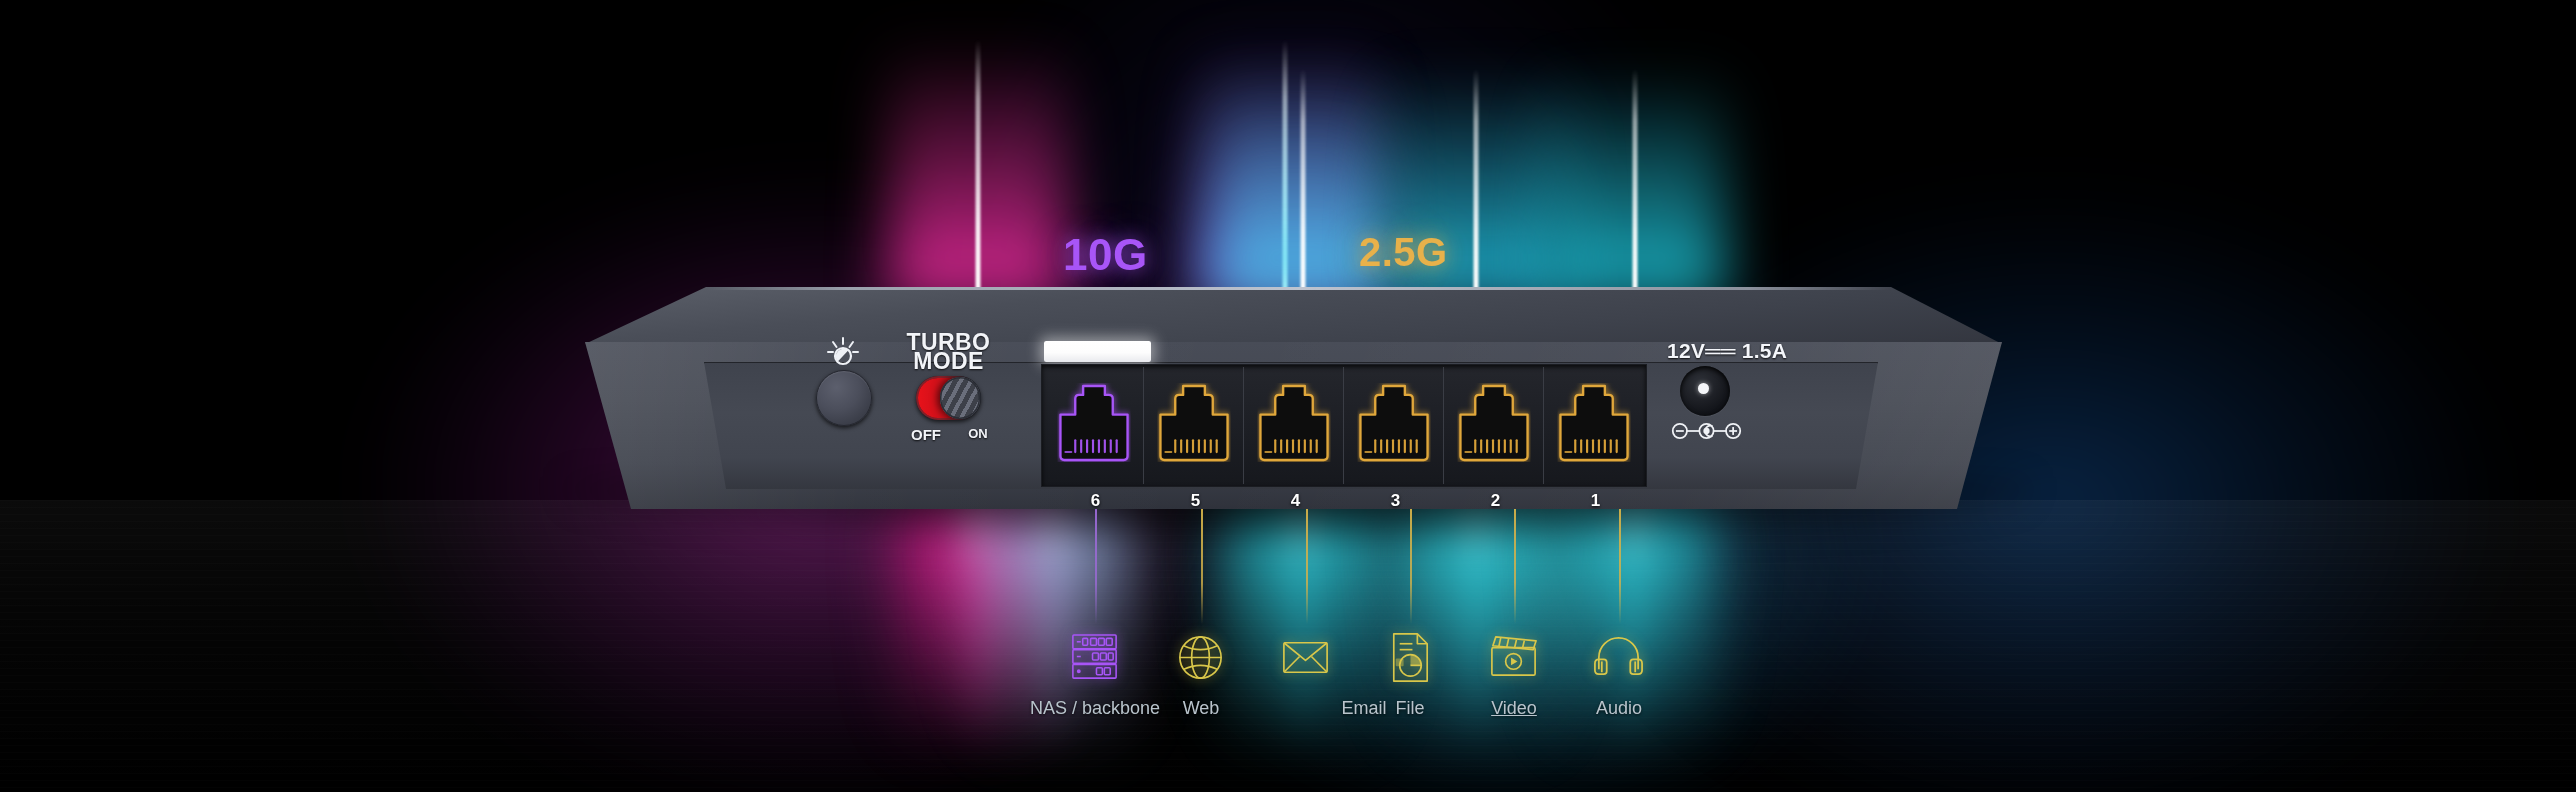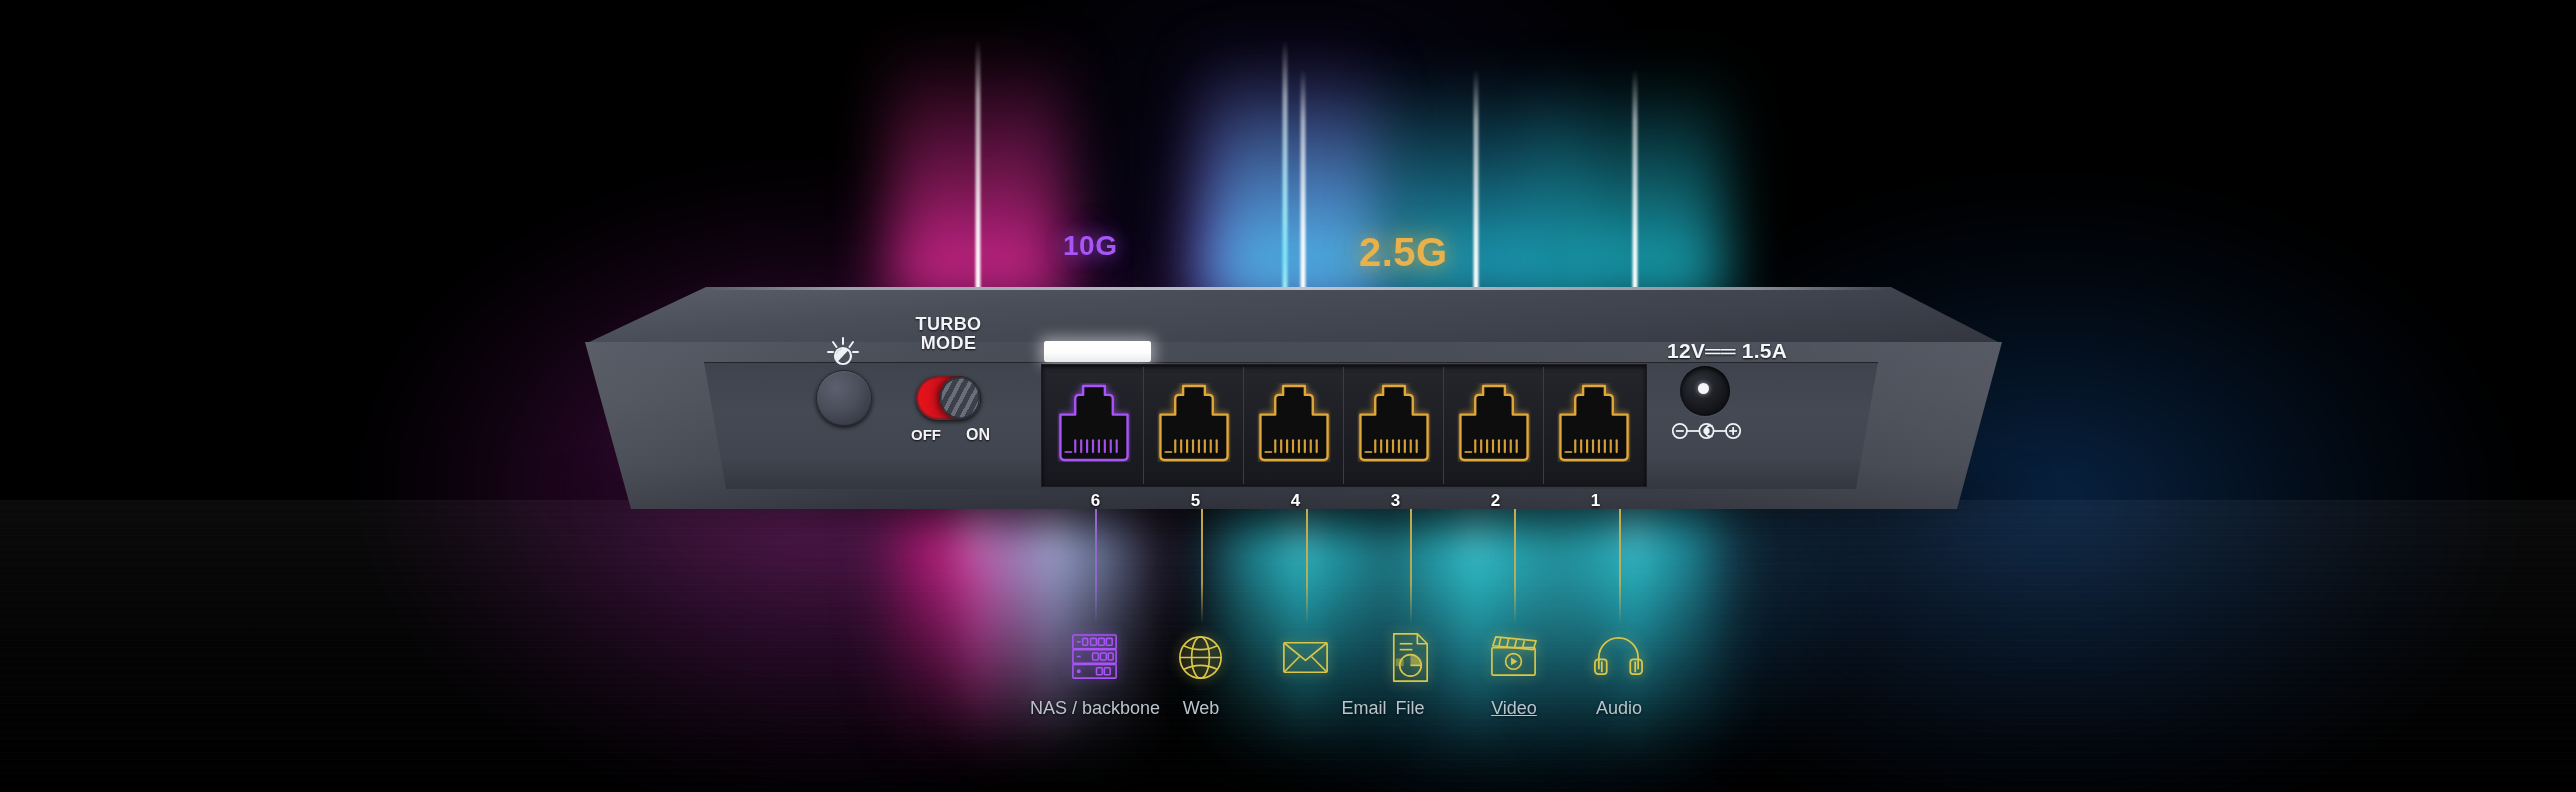--- a/index.html
+++ b/index.html
@@ -76,35 +76,35 @@
 
   
   .led-icon{position:absolute;left:241px;top:50px;width:34px;height:32px;}
   
   .knob{position:absolute;left:231px;top:83px;width:54px;height:54px;border-radius:50%;
     background:radial-gradient(circle at 36% 30%, #5c5f6d 0%, #4b4e5b 45%, #3b3e49 75%, #2d303a 100%);
     box-shadow:0 2px 4px rgba(0,0,0,.7), inset 0 1px 1px rgba(255,255,255,.10);
     border:1px solid #24262e;}
 
   
-  .turbo{position:absolute;left:309px;top:28px;width:109px;text-align:center;color:#f2f4f8;
-    font-weight:bold;font-size:18px;line-height:19px;letter-spacing:0.4px;
+  .turbo{position:absolute;left:309px;top:46px;width:109px;text-align:center;color:#f2f4f8;
+    font-weight:bold;font-size:23px;line-height:19px;letter-spacing:0.4px;
     text-shadow:0 1px 2px rgba(0,0,0,.8);}
 
   
   .rocker{position:absolute;left:331px;top:89px;width:65px;height:44px;border-radius:22px;
     background:#1b1d23;box-shadow:inset 0 0 0 2px #2a2d35, 0 2px 4px rgba(0,0,0,.7);overflow:hidden;}
   .rocker .redside{position:absolute;left:2px;top:2px;width:40px;height:40px;border-radius:20px 8px 8px 20px;
     background:linear-gradient(to right,#e8121a 0%,#c8101a 70%,#8d0a12 100%);
     box-shadow:0 0 12px 3px rgba(235,20,30,.75);}
   .rocker .paddle{position:absolute;right:1px;top:1px;width:40px;height:42px;border-radius:21px;
     background:repeating-linear-gradient(118deg,#6a6e7b 0px,#6a6e7b 4px,#3d4049 4px,#3d4049 9px);
     box-shadow:inset 0 0 0 1.5px #2b2e36, -3px 0 7px rgba(0,0,0,.55);}
   .sw-off{position:absolute;left:315px;top:139px;width:52px;text-align:center;color:#f2f4f8;font-weight:bold;font-size:15px;text-shadow:0 1px 2px rgba(0,0,0,.85);}
-  .sw-on{position:absolute;left:369px;top:139px;width:48px;text-align:center;color:#f2f4f8;font-weight:bold;font-size:16px;text-shadow:0 1px 2px rgba(0,0,0,.85);}
+  .sw-on{position:absolute;left:369px;top:139px;width:48px;text-align:center;color:#f2f4f8;font-weight:bold;font-size:13px;text-shadow:0 1px 2px rgba(0,0,0,.85);}
 
   
   .ledbar{position:absolute;left:459px;top:54px;width:107px;height:21px;border-radius:2px;
     background:linear-gradient(to bottom,#ffffff 0%,#fdfdfd 55%,#e9eaee 100%);
     box-shadow:0 0 14px 4px rgba(255,255,255,.45);}
 
   
   .portblock{position:absolute;left:456px;top:77px;width:604px;height:121px;
     background:linear-gradient(to bottom,#24262c 0%,#1d1f25 50%,#16181d 100%);
     border:1px solid #1a1c21;box-shadow:inset 0 2px 5px rgba(0,0,0,.8);}
@@ -126,21 +126,21 @@
     background:#f4f5f8;box-shadow:0 0 5px rgba(255,255,255,.55);}
   .polarity{position:absolute;left:1086px;top:135px;width:71px;height:18px;}
 
   
   .connline{position:absolute;width:1.5px;pointer-events:none;}
 
   .appicon{position:absolute;width:59px;height:55px;}
   .applabel{position:absolute;top:698px;width:218px;text-align:center;font-size:18px;
     color:#b9c4cc;text-shadow:0 1px 3px rgba(0,0,0,.7);}
 
-  .lbl-10g{position:absolute;font-weight:bold;font-size:28px;letter-spacing:0.5px;}
+  .lbl-10g{position:absolute;font-weight:bold;font-size:44px;letter-spacing:0.5px;}
   .lbl-25g{position:absolute;font-weight:bold;font-size:40px;letter-spacing:0.5px;}
 </style>
 </head>
 <body>
 
 <div id="scene">
 
   <div class="glow glow-left"></div>
   <div class="glow glow-topband"></div>
   <div class="glow glow-mid"></div>

